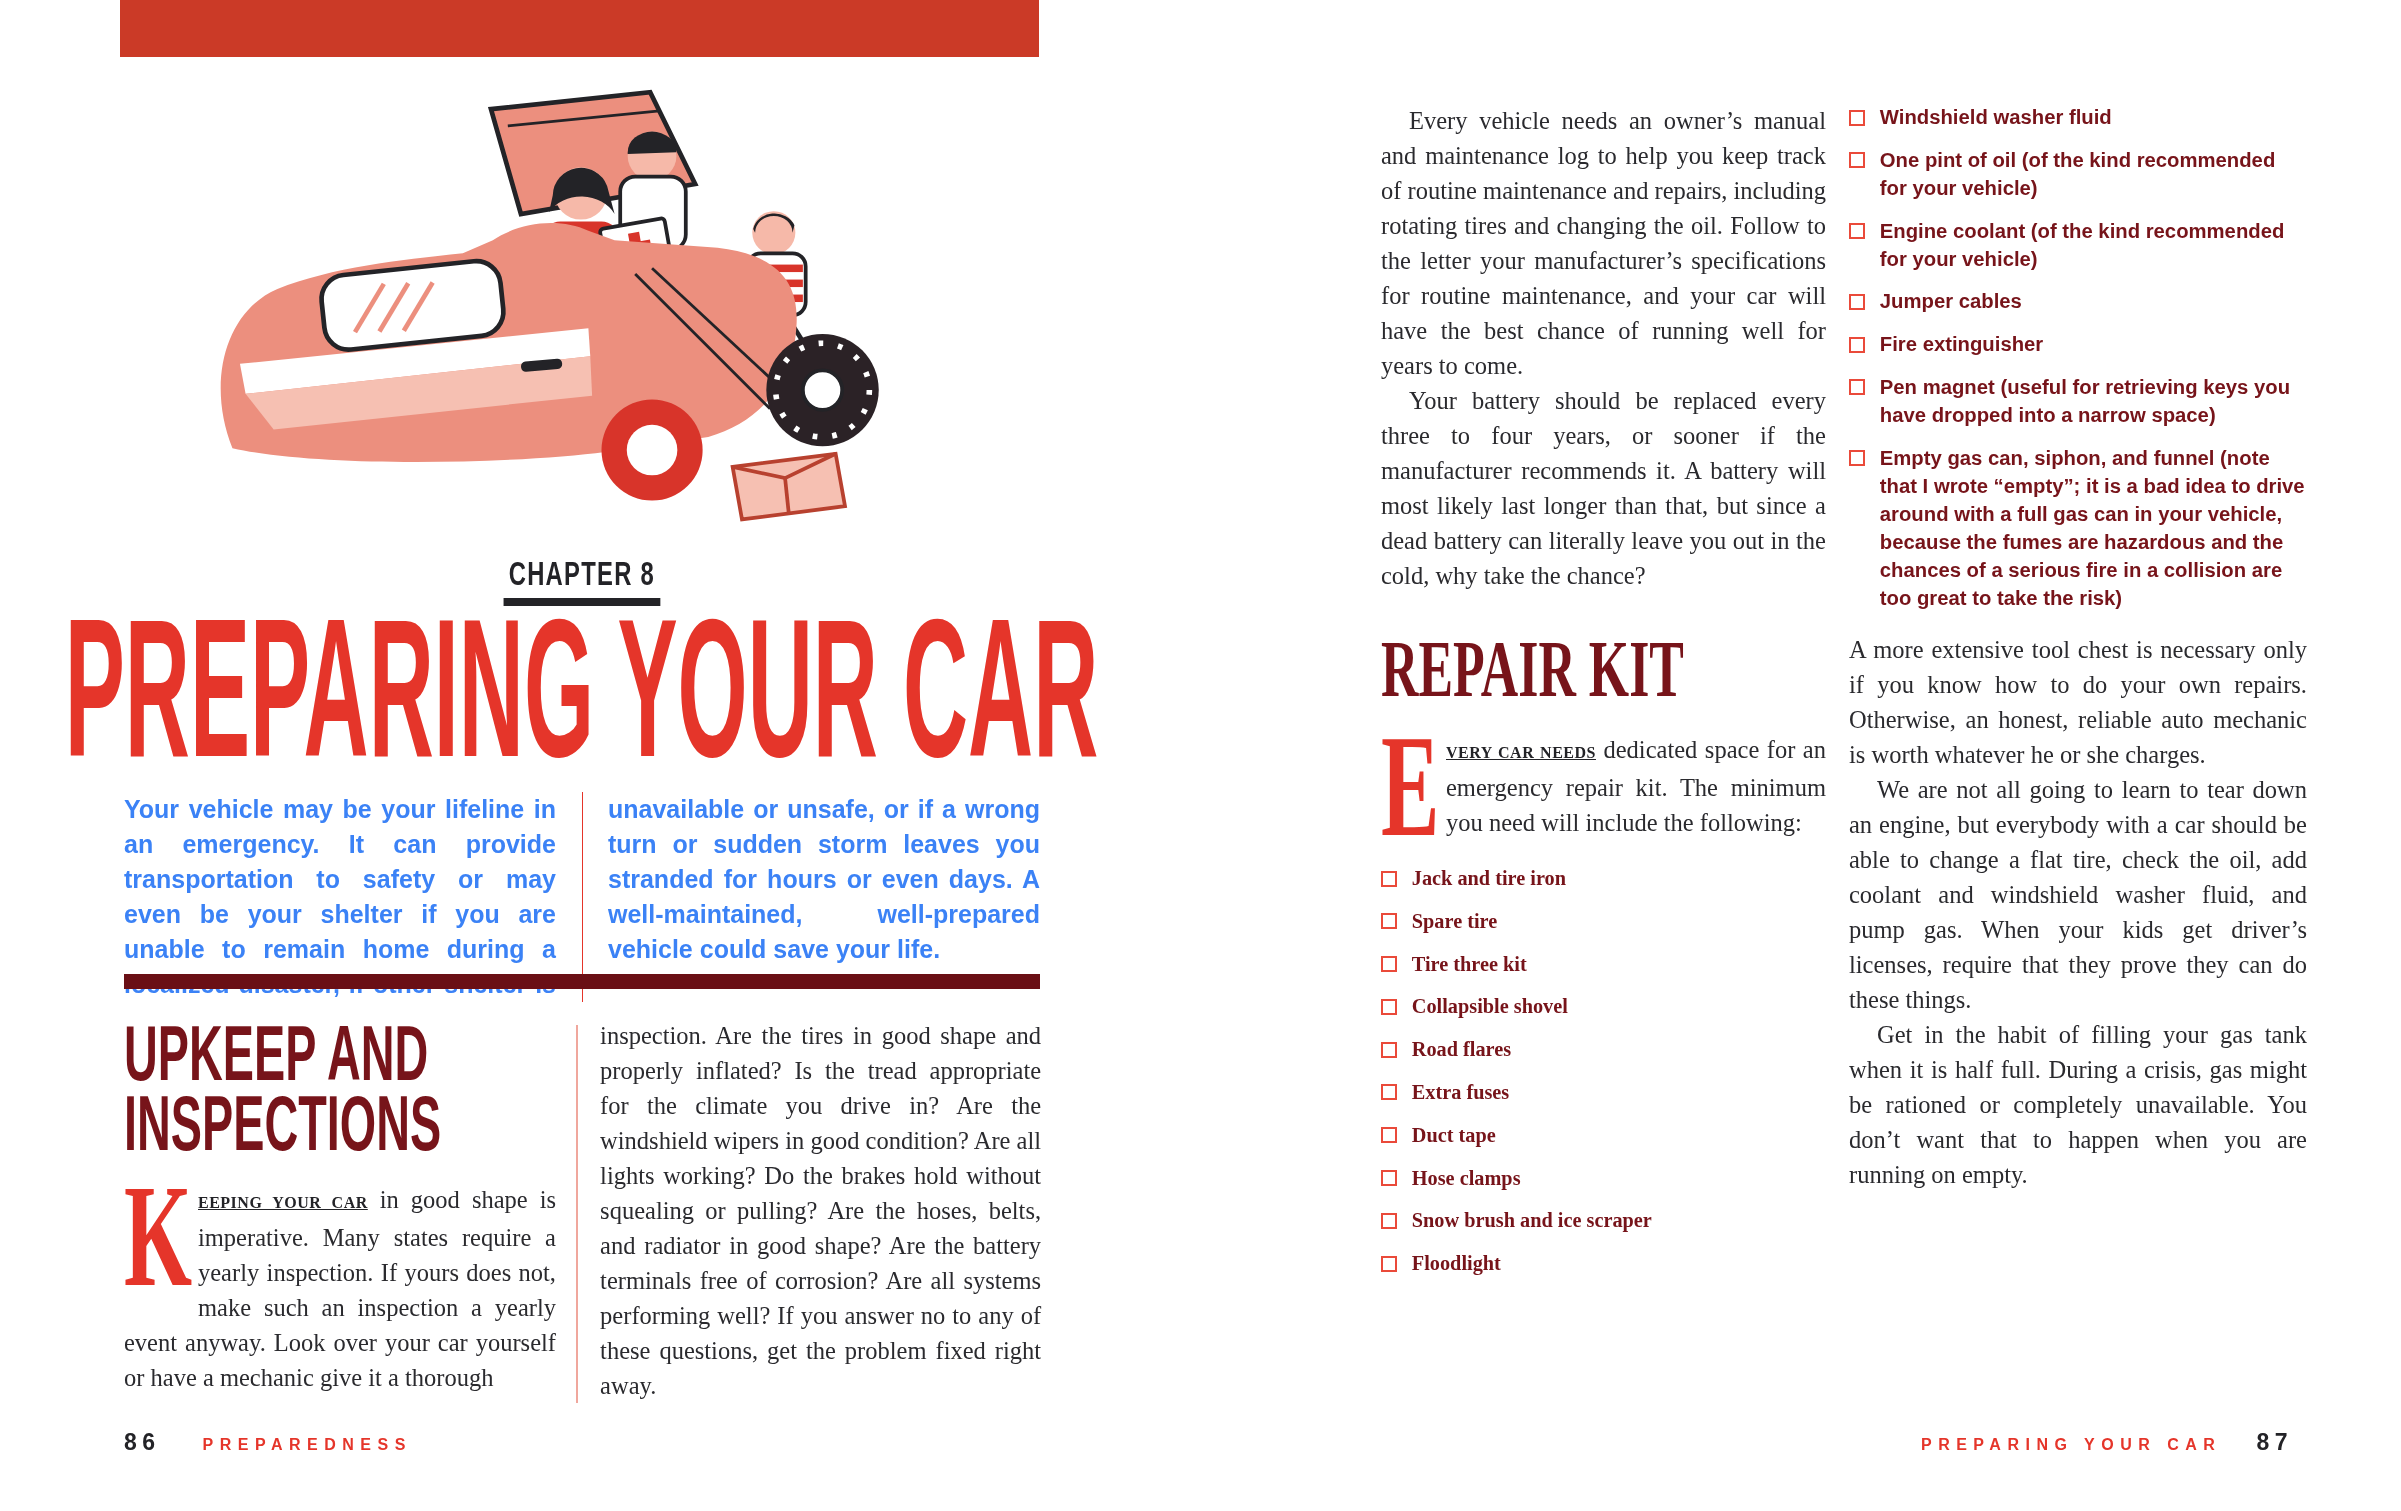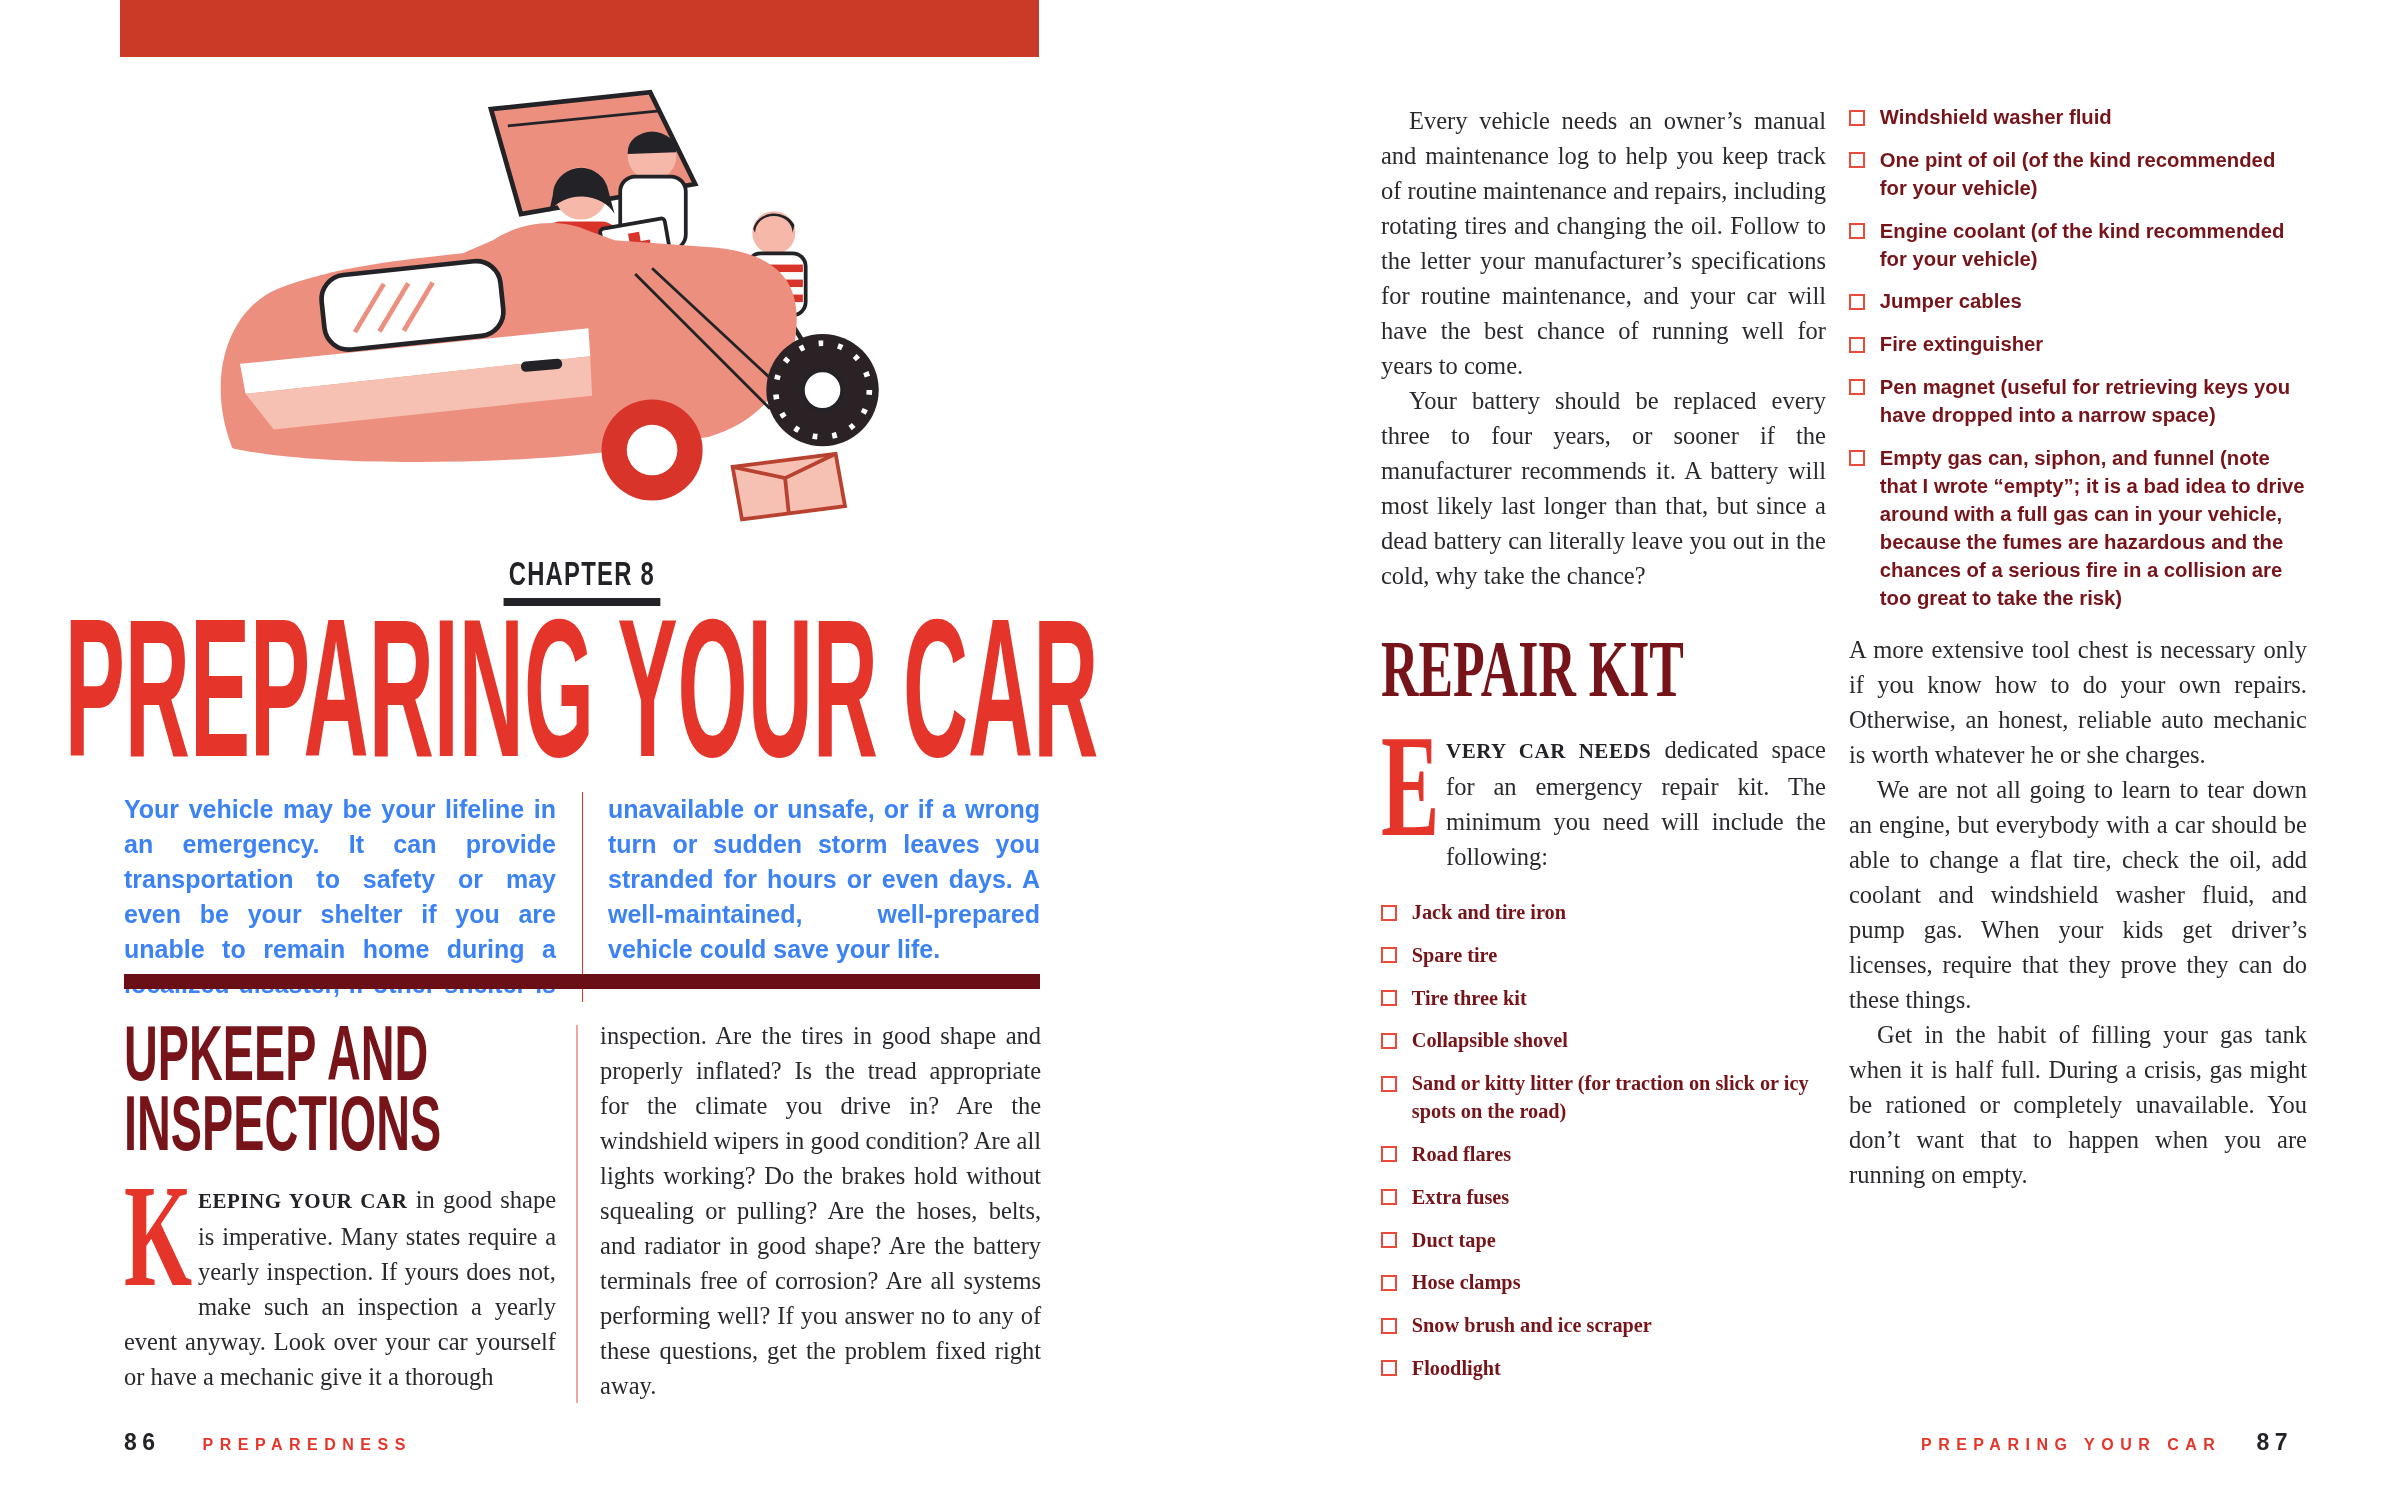--- a/index.html
+++ b/index.html
@@ -34,21 +34,21 @@
   .ucol1{width:432px;}
   .udivider{width:1.8px;background:#f0a79d;margin:7.4px 22px 0 20.3px;}
   .ucol2{width:441px;}
   .section-heading{color:#77141a;font-weight:700;font-size:78px;line-height:70px;
                    transform:scaleX(.6);transform-origin:left top;display:block;white-space:nowrap;
                    margin:0 0 24px 0;}
 
   .dropcap{float:left;width:63px;height:103px;margin:5.5px 11px 0 0;overflow:visible;}
   .dropcap>span{display:block;color:#e5352a;font-weight:700;font-size:146px;line-height:96px;
                 transform:scaleX(.6);transform-origin:left top;}
-  .leadin{font-weight:700;font-size:21px;letter-spacing:0.5px;color:#232327;}
+  .leadin{font-weight:700;font-size:16px;letter-spacing:0.5px;color:#232327;text-decoration:underline;}
 
   .lfooter{left:124px;top:1395px;display:flex;gap:42px;align-items:baseline;}
   .pg-num{font-weight:700;font-size:23px;letter-spacing:5.5px;color:#232327;margin-top:34px;}
   .run-title{font-weight:700;font-size:16px;letter-spacing:6.5px;color:#e5352a;}
   .repair-heading{color:#77141a;font-weight:700;font-size:81px;line-height:74px;
                   transform:scaleX(.64);transform-origin:left top;display:block;white-space:nowrap;
                   margin:39px 0 26px 0;}
 
   ul.checklist{list-style:none;margin:24px 0 0 0;padding:0;}
   ul.checklist.first{margin-top:0;}
@@ -198,24 +198,20 @@
       <li>
           <span class="chkbox"></span>
           <span class="chktext">Tire three kit</span>
         </li>
       <li>
           <span class="chkbox"></span>
           <span class="chktext">Collapsible shovel</span>
         </li>
       <li>
           <span class="chkbox"></span>
-          <span class="chktext">Sand or kitty litter (for traction on slick or icy spots on the road)</span>
-        </li>
-      <li>
-          <span class="chkbox"></span>
           <span class="chktext">Road flares</span>
         </li>
       <li>
           <span class="chkbox"></span>
           <span class="chktext">Extra fuses</span>
         </li>
       <li>
           <span class="chkbox"></span>
           <span class="chktext">Duct tape</span>
         </li>

